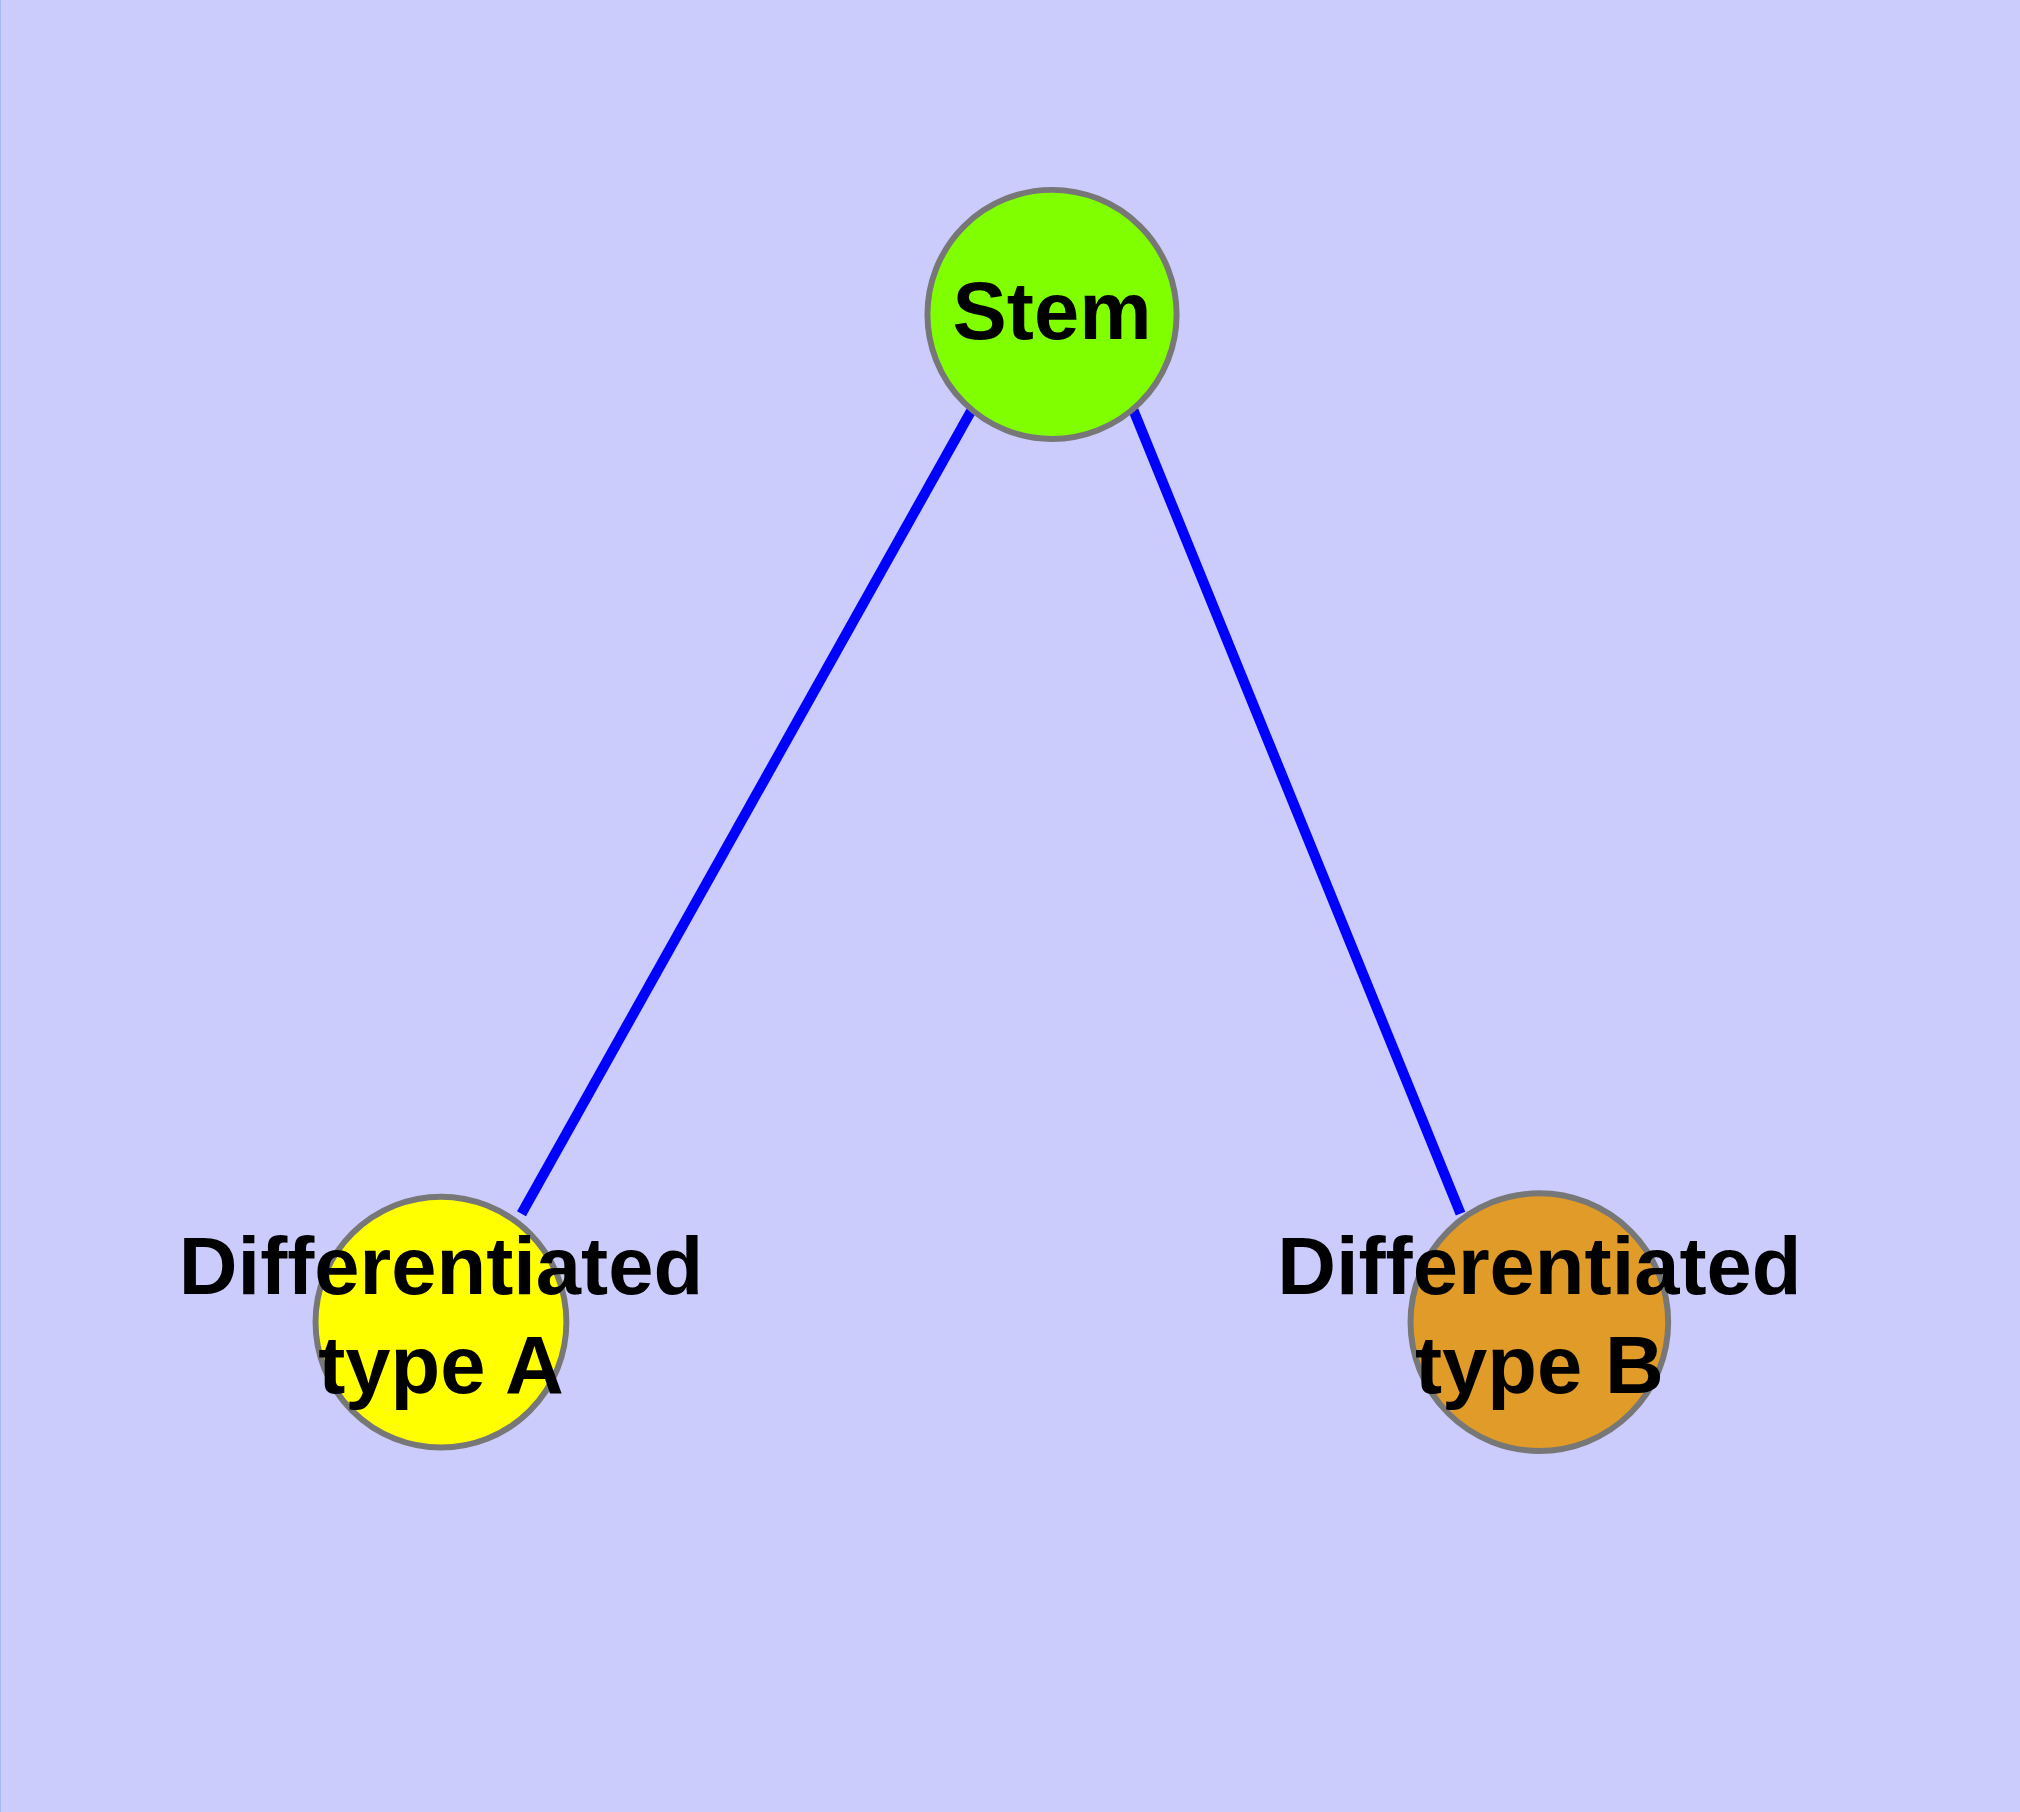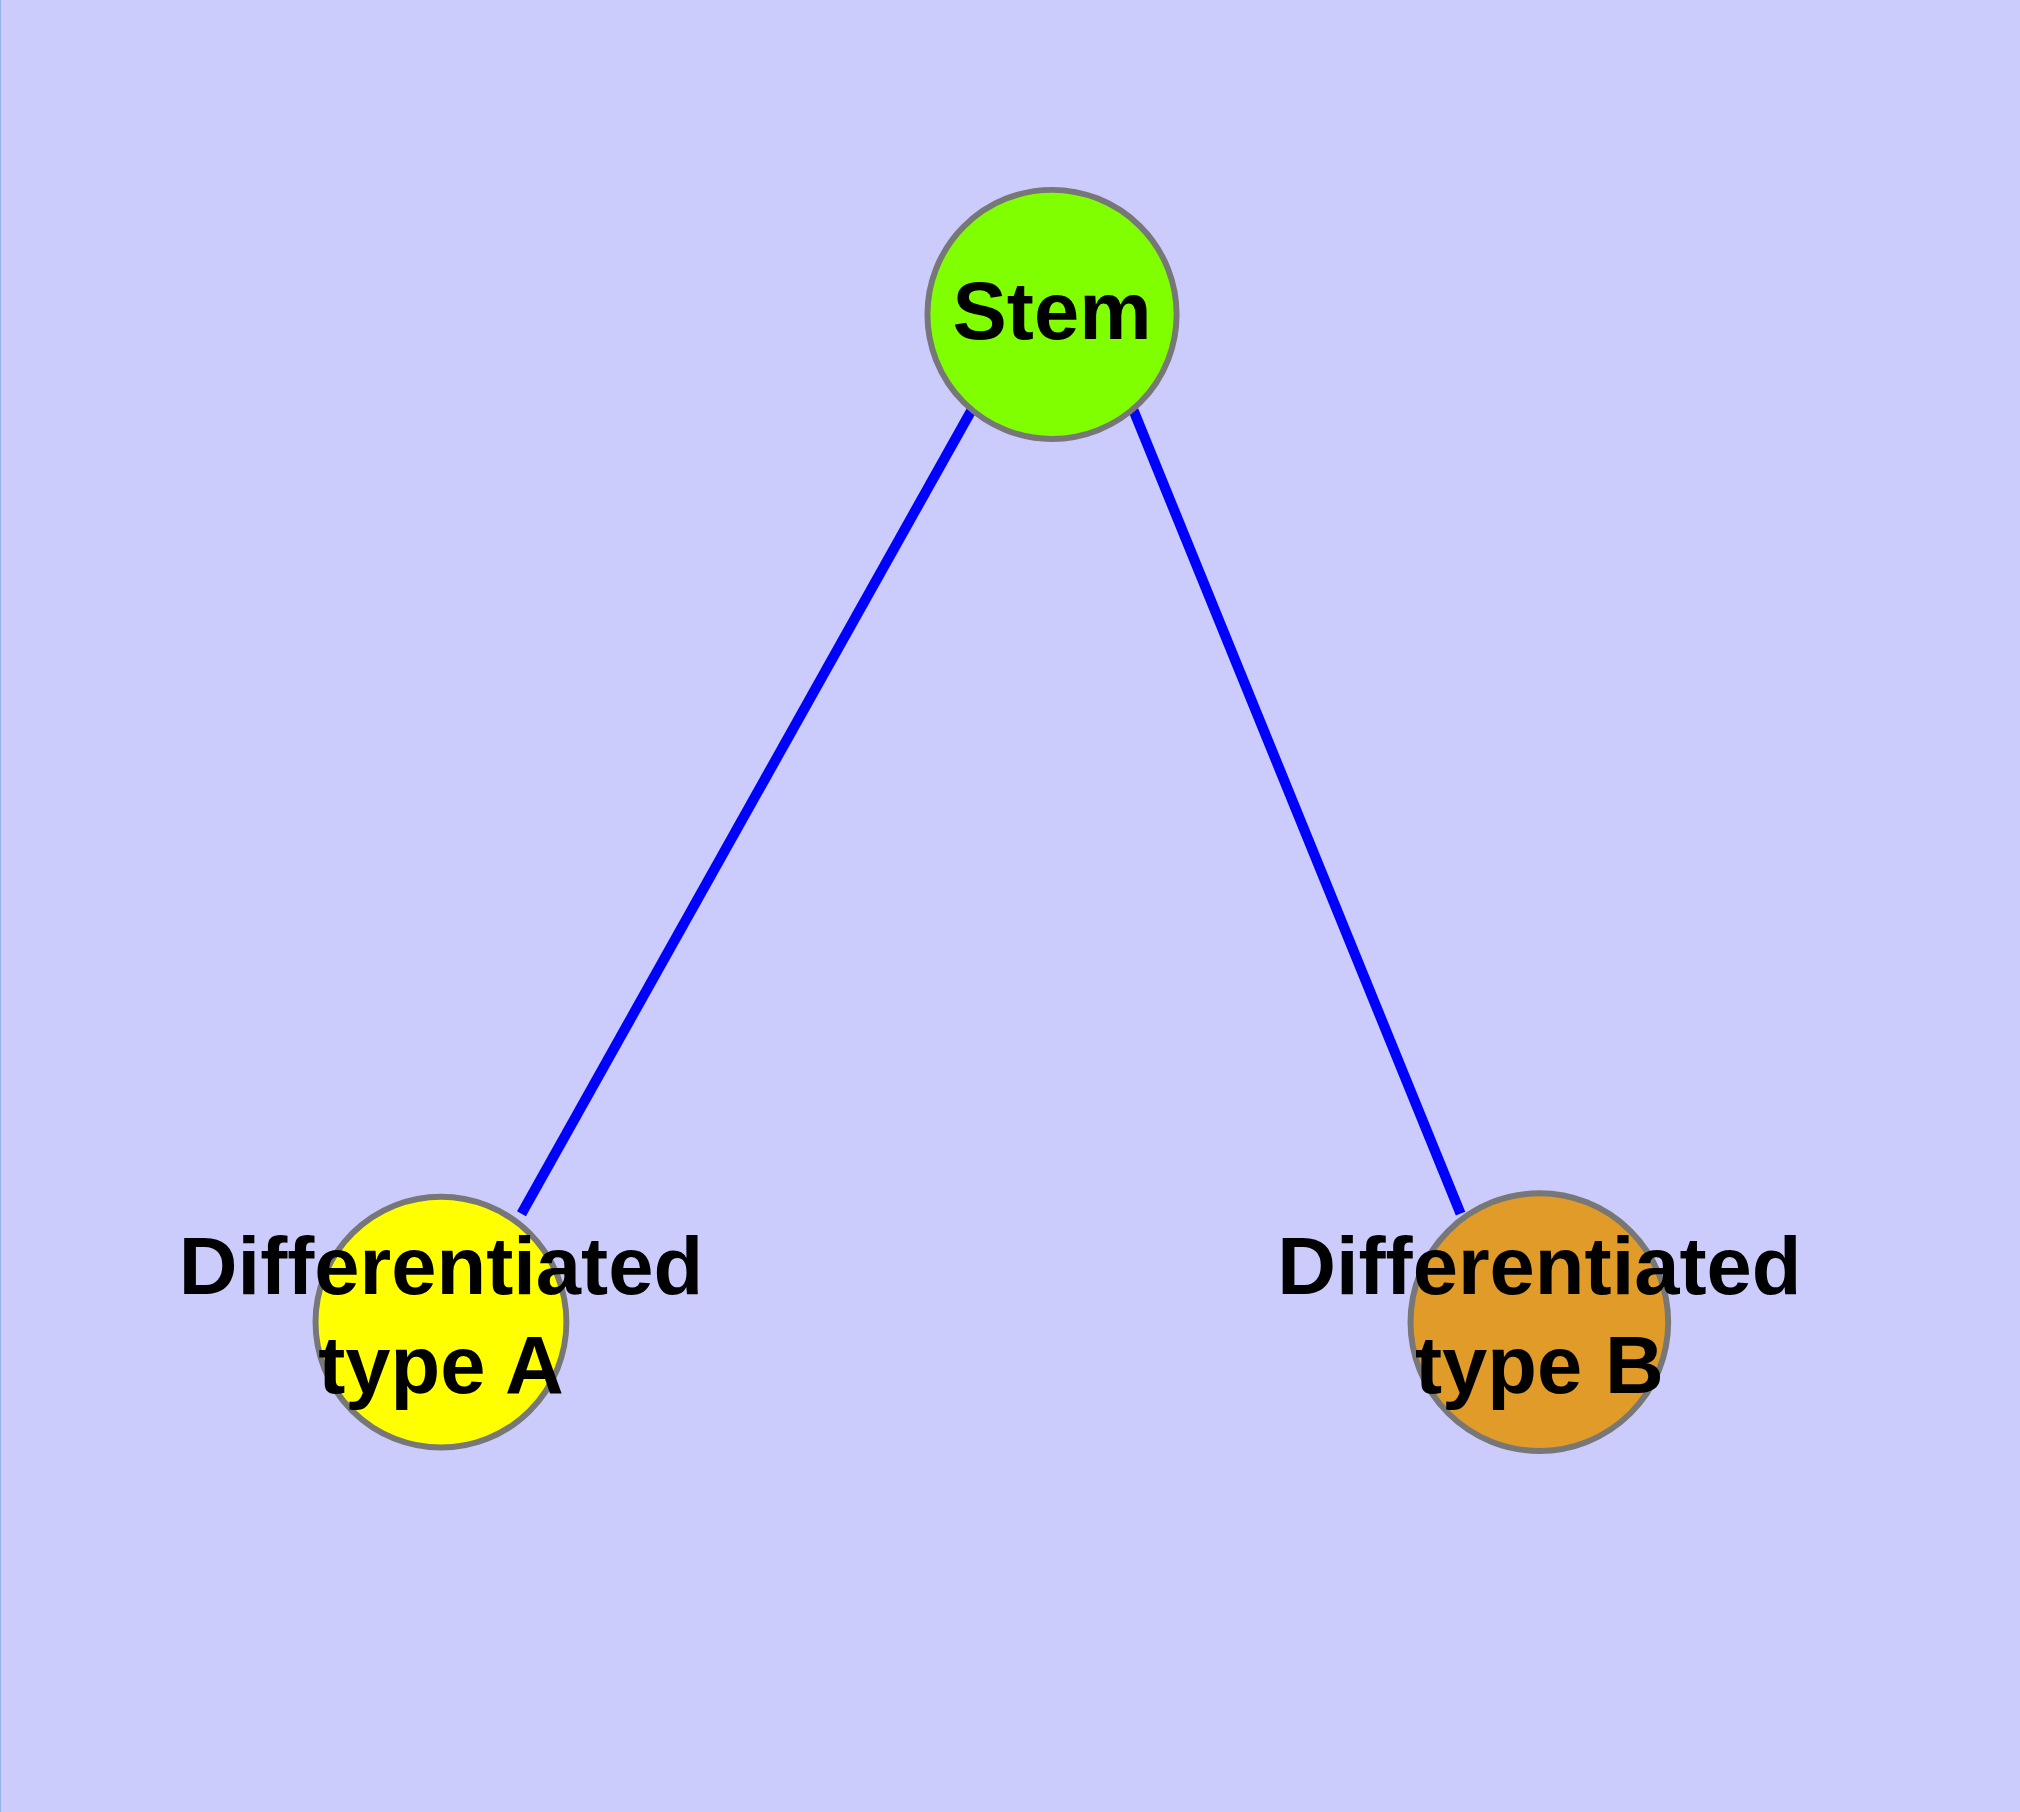--- a/index.html
+++ b/index.html
@@ -5,21 +5,21 @@
 <style>
   html, body {
     margin: 0;
     padding: 0;
     background: #ccccfc;
   }
   #stage {
     position: relative;
     width: 2021px;
     height: 1812px;
-    background: #0369a1;
+    background: #3b82f6;
     overflow: hidden;
     font-family: "Liberation Sans", sans-serif;
   }
   #graph-svg {
     position: absolute;
     top: 0;
     left: 0;
     width: 2021px;
     height: 1812px;
     display: block;

